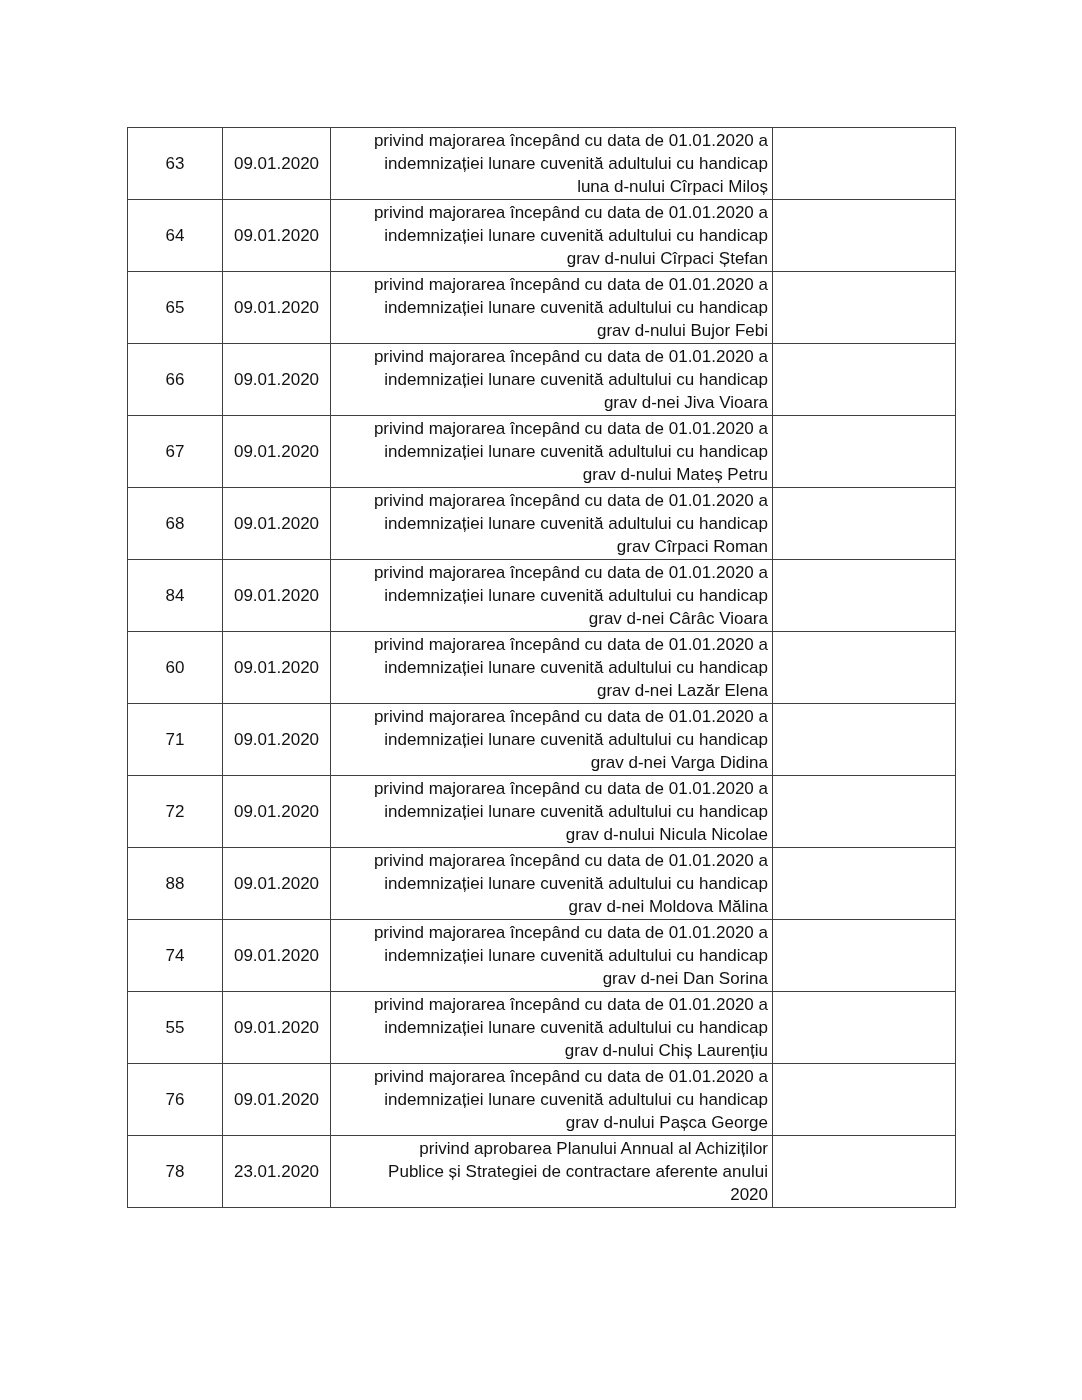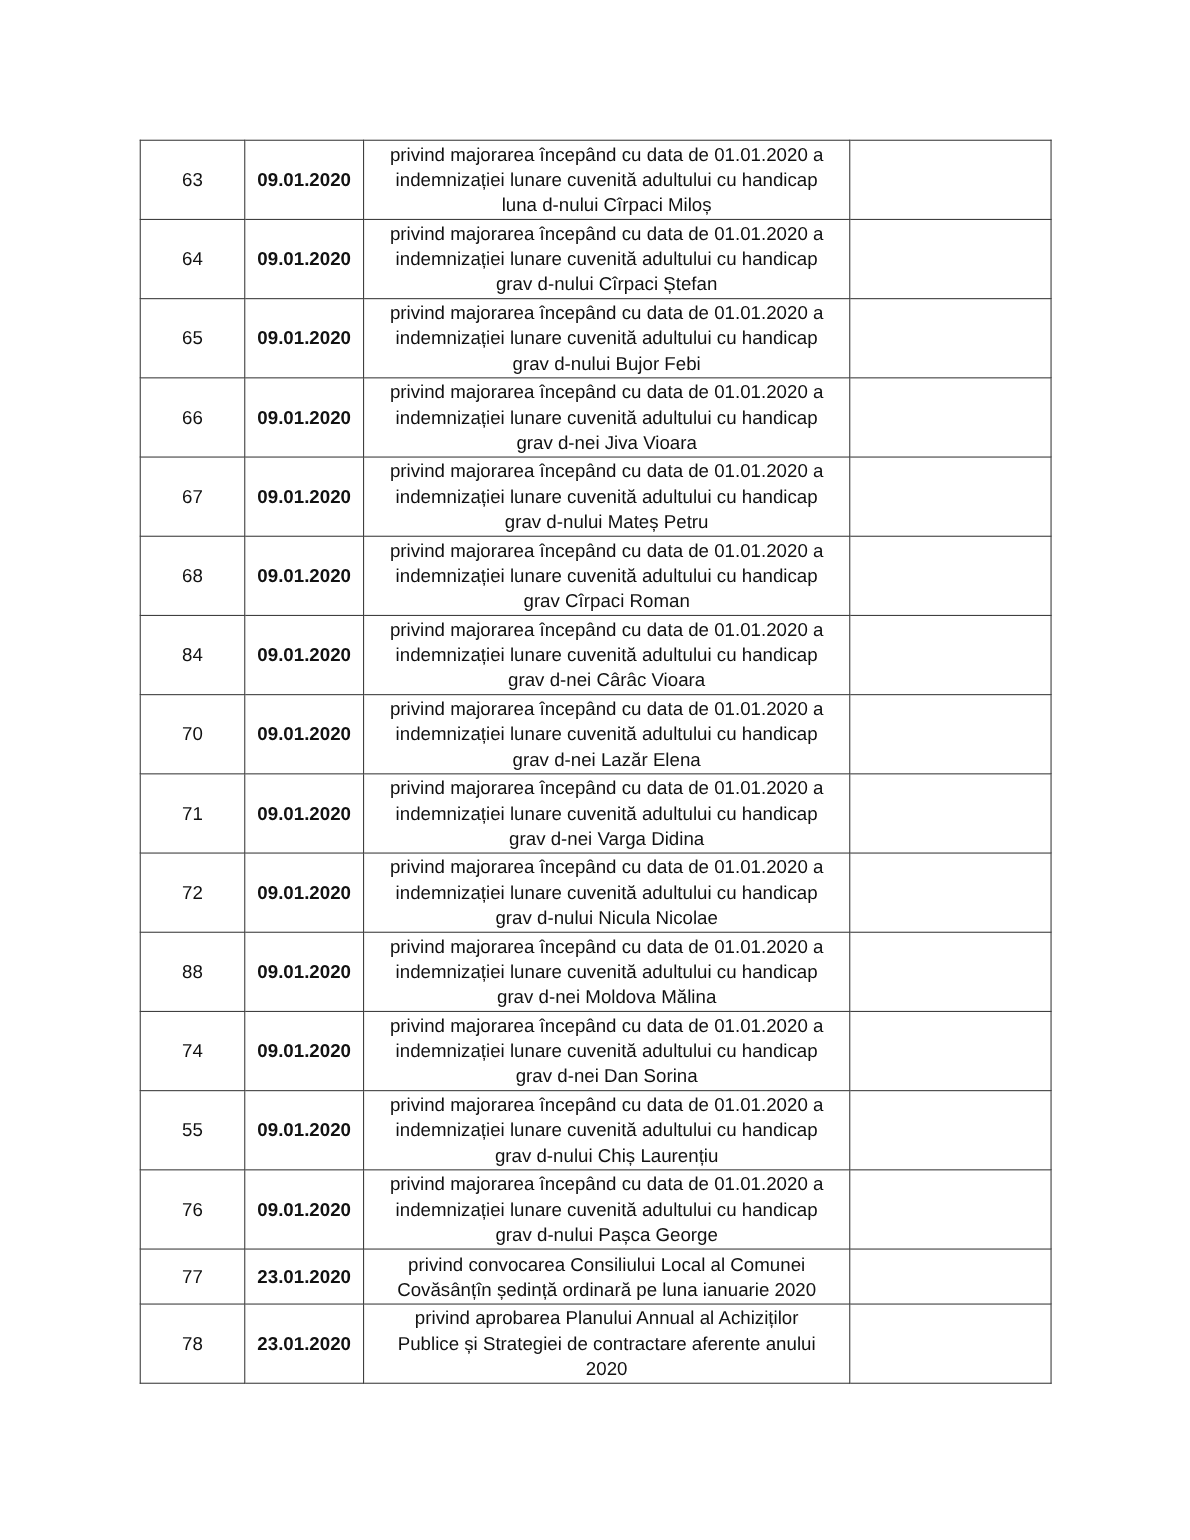--- a/index.html
+++ b/index.html
@@ -27,24 +27,24 @@
     vertical-align: middle;
     font-size: 17px;
     line-height: 23px;
     color: #111111;
     padding: 0 4px;
     overflow: hidden;
   }
   tr.h3 { height: 72px; }
   tr.h2 { height: 50px; }
   .c-nr   { width: 95px; }
-  .c-date { width: 108px; font-weight: bold; }
+  .c-date { width: 108px; }
   .c-desc { width: 442px; }
   .c-notes{ width: 183px; }
-  .line { white-space: nowrap; }
+  .line { white-space: nowrap; text-align: right; }
 </style>
 </head>
 <body>
 
 <div class="doc-table-wrap">
   <table class="doc-table">
     <tbody>
   <tr class="h3">
     <td class="c-nr">63</td>
     <td class="c-date">09.01.2020</td>
@@ -116,21 +116,21 @@
     <td class="c-date">09.01.2020</td>
     <td class="c-desc">
             <div class="line">privind majorarea începând cu data de 01.01.2020 a</div>
             <div class="line">indemnizației lunare cuvenită adultului cu handicap</div>
             <div class="line">grav d-nei Cârâc Vioara</div>
           </td>
     <td class="c-notes"></td>
   </tr>
 
   <tr class="h3">
-    <td class="c-nr">70</td>
+    <td class="c-nr">60</td>
     <td class="c-date">09.01.2020</td>
     <td class="c-desc">
             <div class="line">privind majorarea începând cu data de 01.01.2020 a</div>
             <div class="line">indemnizației lunare cuvenită adultului cu handicap</div>
             <div class="line">grav d-nei Lazăr Elena</div>
           </td>
     <td class="c-notes"></td>
   </tr>
 
   <tr class="h3">
@@ -192,29 +192,20 @@
     <td class="c-nr">76</td>
     <td class="c-date">09.01.2020</td>
     <td class="c-desc">
             <div class="line">privind majorarea începând cu data de 01.01.2020 a</div>
             <div class="line">indemnizației lunare cuvenită adultului cu handicap</div>
             <div class="line">grav d-nului Pașca George</div>
           </td>
     <td class="c-notes"></td>
   </tr>
 
-  <tr class="h2">
-    <td class="c-nr">77</td>
-    <td class="c-date">23.01.2020</td>
-    <td class="c-desc">
-            <div class="line">privind convocarea Consiliului Local al Comunei</div>
-            <div class="line">Covăsânțîn ședință ordinară pe luna ianuarie 2020</div>
-          </td>
-    <td class="c-notes"></td>
-  </tr>
 
   <tr class="h3">
     <td class="c-nr">78</td>
     <td class="c-date">23.01.2020</td>
     <td class="c-desc">
             <div class="line">privind aprobarea Planului Annual al Achiziților</div>
             <div class="line">Publice și Strategiei de contractare aferente anului</div>
             <div class="line">2020</div>
           </td>
     <td class="c-notes"></td>

